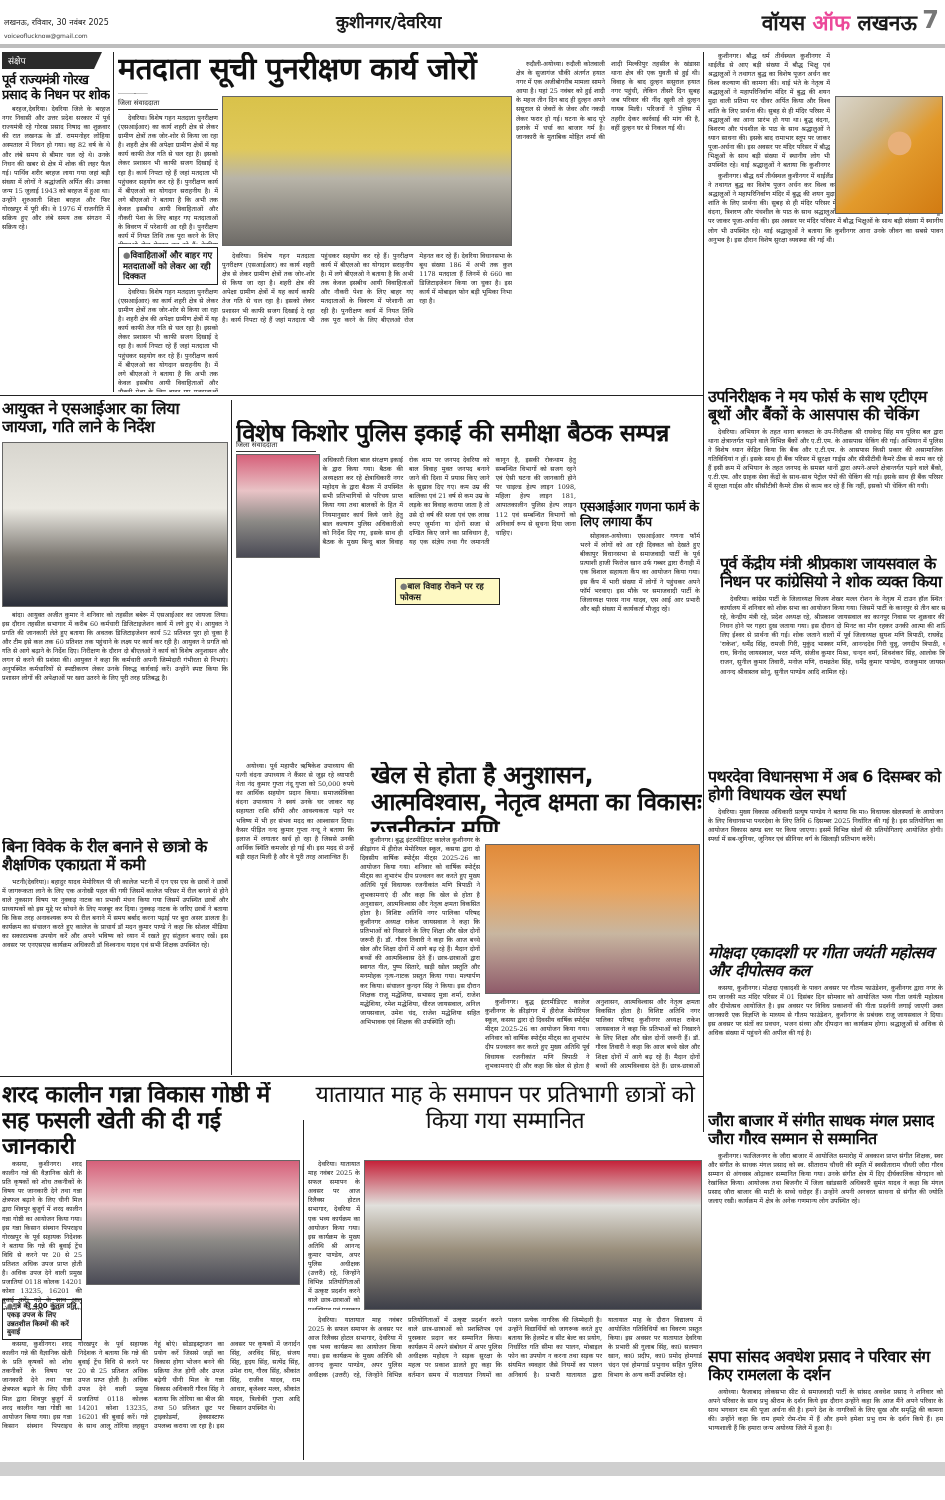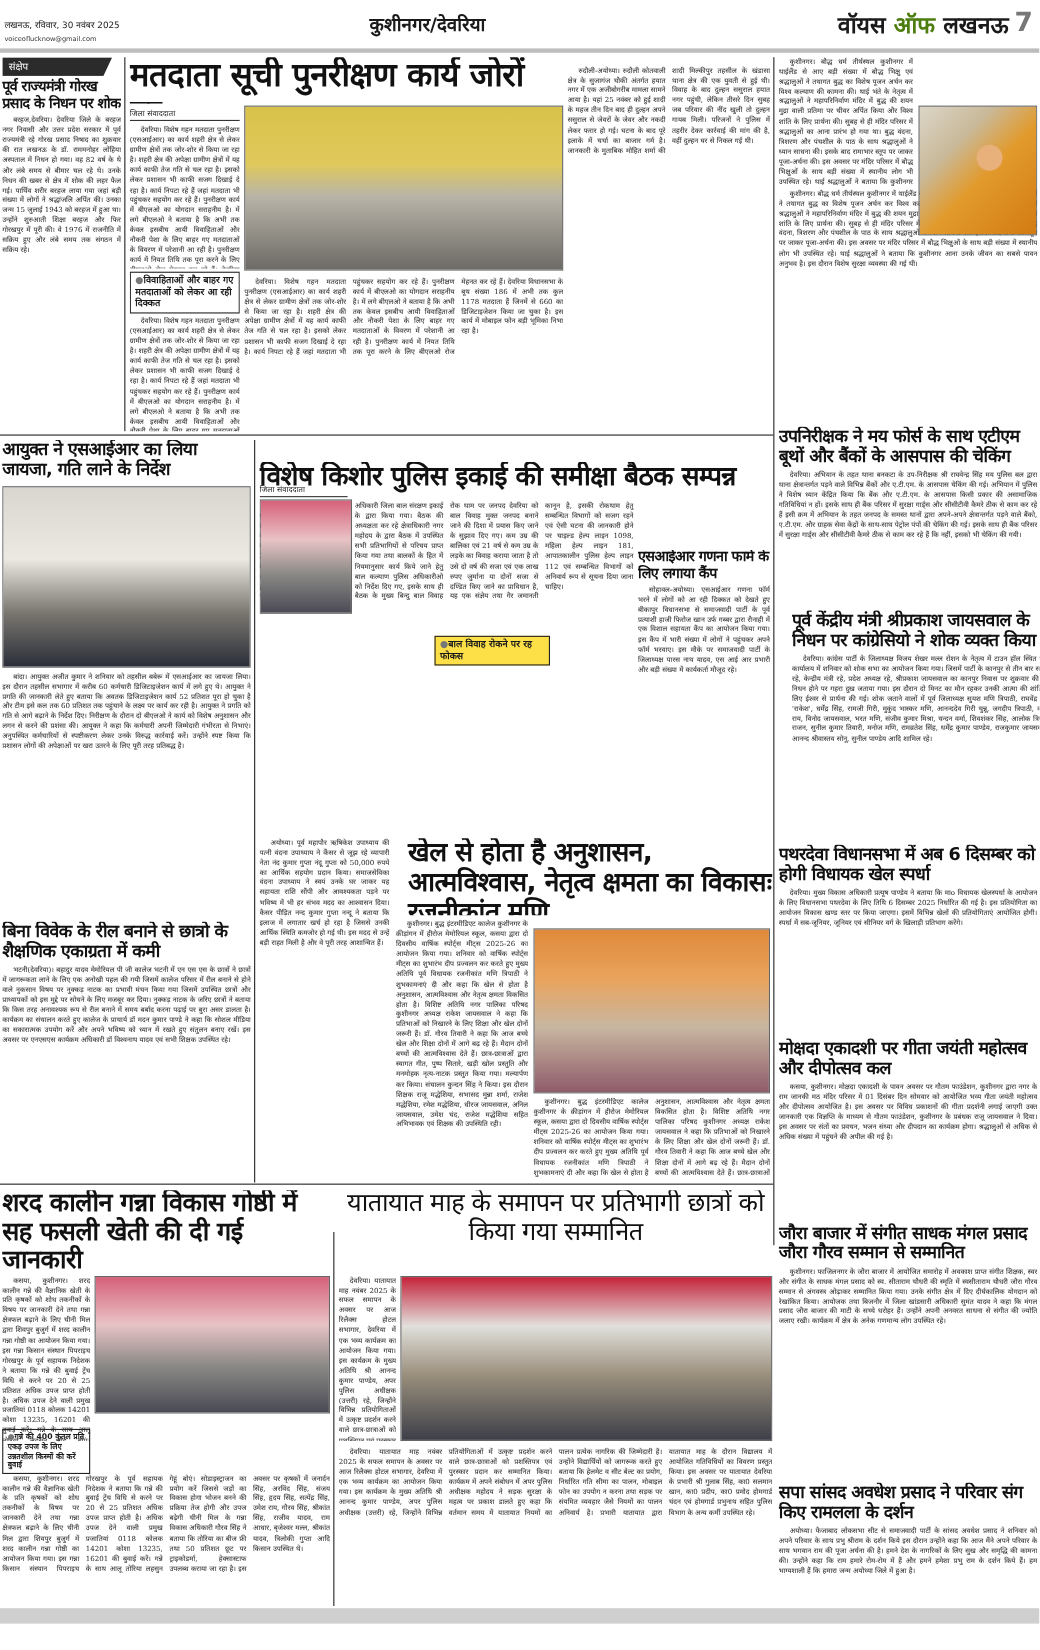--- a/index.html
+++ b/index.html
@@ -2,21 +2,21 @@
 <html><head>
 <meta charset="utf-8">
 <style>
   * { box-sizing: border-box; margin: 0; padding: 0; }
   body { width: 945px; height: 1500px; background: #ffffff; font-family: "DejaVu Sans", sans-serif; color: #1a1a1a; overflow: hidden; position: relative; }
   .masthead { position: absolute; left: 0; top: 0; width: 945px; height: 46px; }
   .mast-date { position: absolute; left: 4px; top: 16px; font-size: 8px; }
   .mast-email { position: absolute; left: 4px; top: 32px; font-size: 6px; color: #333; }
   .mast-section { position: absolute; left: 336px; top: 10px; font-size: 17px; font-weight: bold; font-family: "DejaVu Serif", serif; }
   .mast-brand { position: absolute; right: 28px; top: 8px; font-size: 21px; font-weight: bold; font-family: "DejaVu Serif", serif; }
-  .mast-brand .grey { color: #4d7c0f; }
+  .mast-brand .grey { color: #ec4899; }
   .mast-page { position: absolute; right: 6px; top: 6px; font-size: 24px; font-weight: bold; color: #777; }
   .mast-rule { position: absolute; left: 0; top: 44px; width: 945px; height: 4px; background: #bdbdbd; }
 
   .block { position: absolute; overflow: hidden; }
   .vrule { position: absolute; width: 1px; background: #222; }
   .hrule { position: absolute; height: 1px; background: #222; }
 
   .headline { font-weight: bold; line-height: 1.12; color: #111; font-family: "DejaVu Sans", sans-serif; letter-spacing: -0.5px; }
   .h-xl { font-size: 30px; }
   .h-md { font-size: 16px; }
@@ -124,21 +124,21 @@
 </div>
 
 <div class="block" style="left:708px;top:768px;width:235px;height:150px;">
   <div class="headline h-md" style="margin-bottom:4px;">पथरदेवा विधानसभा में अब 6 दिसम्बर को होगी विधायक खेल स्पर्धा</div>
   <div class="body-text">
       <p>देवरिया। मुख्य विकास अधिकारी प्रत्यूष पाण्डेय ने बताया कि माo विधायक खेलस्पर्धा के आयोजन के लिए विधानसभा पथरदेवा के लिए तिथि 6 दिसम्बर 2025 निर्धारित की गई है। इस प्रतियोगिता का आयोजन विकास खण्ड स्तर पर किया जाएगा। इसमें विभिन्न खेलों की प्रतियोगिताएं आयोजित होगी। स्पर्धा में सब-जूनियर, जूनियर एवं सीनियर वर्ग के खिलाड़ी प्रतिभाग करेंगे।</p>
     </div>
 </div>
 
 <div class="block" style="left:708px;top:944px;width:235px;height:180px;">
-  <div class="headline h-md" style="margin-bottom:4px;">मोक्षदा एकादशी पर गीता जयंती महोत्सव और दीपोत्सव कल</div>
+  <div class="headline h-md" style="margin-bottom:4px;font-style:italic;">मोक्षदा एकादशी पर गीता जयंती महोत्सव और दीपोत्सव कल</div>
   <div class="body-text">
       <p>कसया, कुशीनगर। मोक्षदा एकादशी के पावन अवसर पर गौतम फाउंडेशन, कुशीनगर द्वारा नगर के राम जानकी मठ मंदिर परिसर में 01 दिसंबर दिन सोमवार को आयोजित भव्य गीता जयंती महोत्सव और दीपोत्सव आयोजित है। इस अवसर पर विविध प्रकाशनों की गीता प्रदर्शनी लगाई जाएगी उक्त जानकारी एक विज्ञप्ति के माध्यम से गौतम फाउंडेशन, कुशीनगर के प्रबंधक राजू जायसवाल ने दिया। इस अवसर पर संतों का प्रवचन, भजन संध्या और दीपदान का कार्यक्रम होगा। श्रद्धालुओं से अधिक से अधिक संख्या में पहुंचने की अपील की गई है।</p>
     </div>
 </div>
 
 <div class="block" style="left:708px;top:1112px;width:235px;height:230px;">
   <div class="headline h-md" style="margin-bottom:4px;">जौरा बाजार में संगीत साधक मंगल प्रसाद जौरा गौरव सम्मान से सम्मानित</div>
   <div class="body-text">
       <p>कुशीनगर। फाजिलनगर के जौरा बाजार में आयोजित समारोह में अवकाश प्राप्त संगीत शिक्षक, स्वर और संगीत के साधक मंगल प्रसाद को स्व. सीताराम चौधरी की स्मृति में स्वसीताराम चौधरी जौरा गौरव सम्मान से अंगवस्त्र ओढ़ाकर सम्मानित किया गया। उनके संगीत क्षेत्र में दिए दीर्घकालिक योगदान को रेखांकित किया। आयोजक तथा बिजनौर में जिला खांडसारी अधिकारी सुमंत यादव ने कहा कि मंगल प्रसाद जौरा बाजार की माटी के सच्चे धरोहर हैं। उन्होंने अपनी अनवरत साधना से संगीत की ज्योति जलाए रखी। कार्यक्रम में क्षेत्र के अनेक गणमान्य लोग उपस्थित रहे।</p>
     </div>
@@ -169,21 +169,21 @@
 <div class="block" style="left:236px;top:420px;width:465px;height:36px;">
   <div class="headline" style="font-size:24px;">विशेष किशोर पुलिस इकाई की समीक्षा बैठक सम्पन्न</div>
 </div>
 <div class="block" style="left:236px;top:440px;width:340px;height:320px;">
   <div class="byline" style="width:80px;">जिला संवाददाता</div>
   <div class="photo ph-meeting" style="left:0;top:14px;width:84px;height:104px;" title="समीक्षा बैठक"></div>
   <div class="body-text cols4" style="height:300px;">
       <p>देवरिया। पुलिस लाइन देवरिया के प्रेक्षागृह में विशेष किशोर पुलिस इकाई (एस0जे0पी0यू0) की मासिक समीक्षा बैठक वाल कल्याण समिति के बाल गृह में नवंबर 2025 का आयोजन किया गया। बैठक की अध्यक्षता श्री संजय कुमार रेड्डी क्षेत्राधिकारी नगर के द्वारा किया गया, बैठक का संचालन श्री जय प्रकाश तिवारी संरक्षण अधिकारी जिला बाल संरक्षण इकाई के द्वारा किया गया। बैठक की अध्यक्षता कर रहे क्षेत्राधिकारी नगर महोदय के द्वारा बैठक में उपस्थित सभी प्रतिभागियों से परिचय प्राप्त किया गया तथा बालकों के हित में नियमानुसार कार्य किये जाने हेतु बाल कल्याण पुलिस अधिकारीओ को निर्देश दिए गए, इसके साथ ही बैठक के मुख्य बिन्दु बाल विवाह रोक थाम पर जनपद देवरिया को बाल विवाह मुक्त जनपद बनाने जाने की दिशा में प्रयास किए जाने के सुझाव दिए गए। कम उम्र की बालिका एवं 21 वर्ष से कम उम्र के लड़के का विवाह कराया जाता है तो उसे दो वर्ष की सजा एवं एक लाख रुपए जुर्माना या दोनों सजा से दण्डित किए जाने का प्राविधान है, यह एक संज्ञेय तथा गैर जमानती कानून है, इसकी रोकथाम हेतु सम्बन्धित विभागों को सजग रहने एवं ऐसी घटना की जानकारी होने पर चाइल्ड हेल्प लाइन 1098, महिला हेल्प लाइन 181, आपातकालीन पुलिस हेल्प लाइन 112 एवं सम्बन्धित विभागों को अनिवार्य रूप से सूचना दिया जाना चाहिए।</p>
     </div>
 </div>
-<div class="callout" style="position:absolute;left:395px;top:575px;width:105px;background:#fde047;"><span class="dot">●</span><span>बाल विवाह रोकने पर रह फोकस</span></div>
+<div class="callout" style="position:absolute;left:395px;top:575px;width:105px;background:#fef9c3;"><span class="dot">●</span><span>बाल विवाह रोकने पर रह फोकस</span></div>
 
 <div class="block" style="left:580px;top:500px;width:120px;height:260px;">
   <div class="headline h-sm" style="margin-bottom:3px;">एसआईआर गणना फार्म के लिए लगाया कैंप</div>
   <div class="body-text">
       <p>सोहावल-अयोध्या। एसआईआर गणना फॉर्म भरने में लोगों को आ रही दिक्कत को देखते हुए बीकापुर विधानसभा से समाजवादी पार्टी के पूर्व प्रत्याशी हाजी फिरोज खान उर्फ गब्बर द्वारा रौनाही में एक विशाल सहायता कैंप का आयोजन किया गया। इस कैंप में भारी संख्या में लोगों ने पहुंचकर अपने फॉर्म भरवाए। इस मौके पर समाजवादी पार्टी के जिलाध्यक्ष पारस नाथ यादव, एस आई आर प्रभारी और बड़ी संख्या में कार्यकर्ता मौजूद रहे।</p>
     </div>
 </div>
 
 <div class="block" style="left:236px;top:762px;width:118px;height:312px;">
   <div class="body-text">

